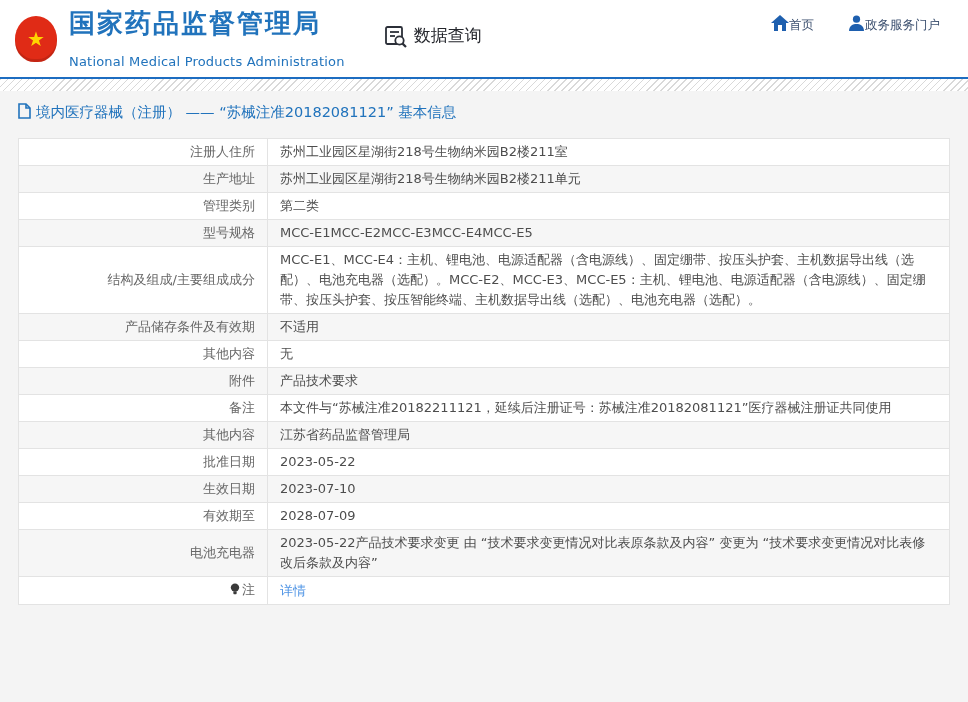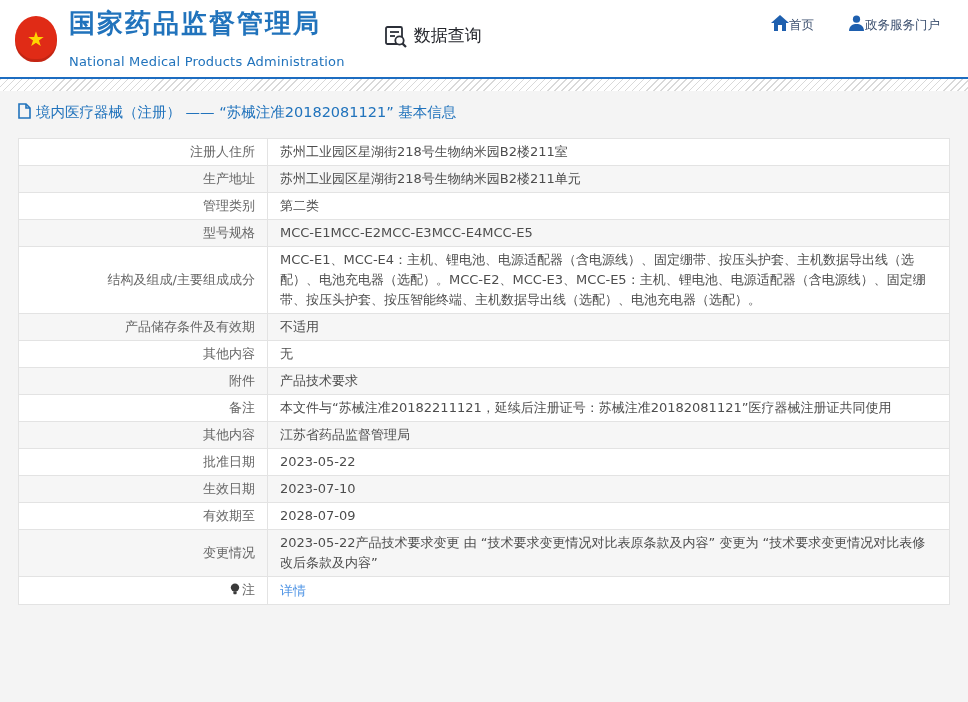--- a/index.html
+++ b/index.html
@@ -148,21 +148,21 @@
         </tr>
         <tr>
           <td class="cell-label">生效日期</td>
           <td class="cell-value">2023-07-10</td>
         </tr>
         <tr>
           <td class="cell-label">有效期至</td>
           <td class="cell-value">2028-07-09</td>
         </tr>
         <tr>
-          <td class="cell-label">变更情况</td>
+          <td class="cell-label">电池充电器</td>
           <td class="cell-value">2023-05-22产品技术要求变更 由 “技术要求变更情况对比表原条款及内容” 变更为 “技术要求变更情况对比表修改后条款及内容”</td>
         </tr>
         <tr>
           <td class="cell-label"><span class="note-icon"><svg width="10" height="12" viewBox="0 0 10 12">
                 <circle cx="5" cy="4.6" r="4.2" fill="#3a3a3a"></circle>
                 <rect x="3.4" y="8.6" width="3.2" height="2.6" rx="0.6" fill="#3a3a3a"></rect>
               </svg></span>注</td>
           <td class="cell-value"><span class="detail-link">详情</span></td>
         </tr>
       </tbody>

